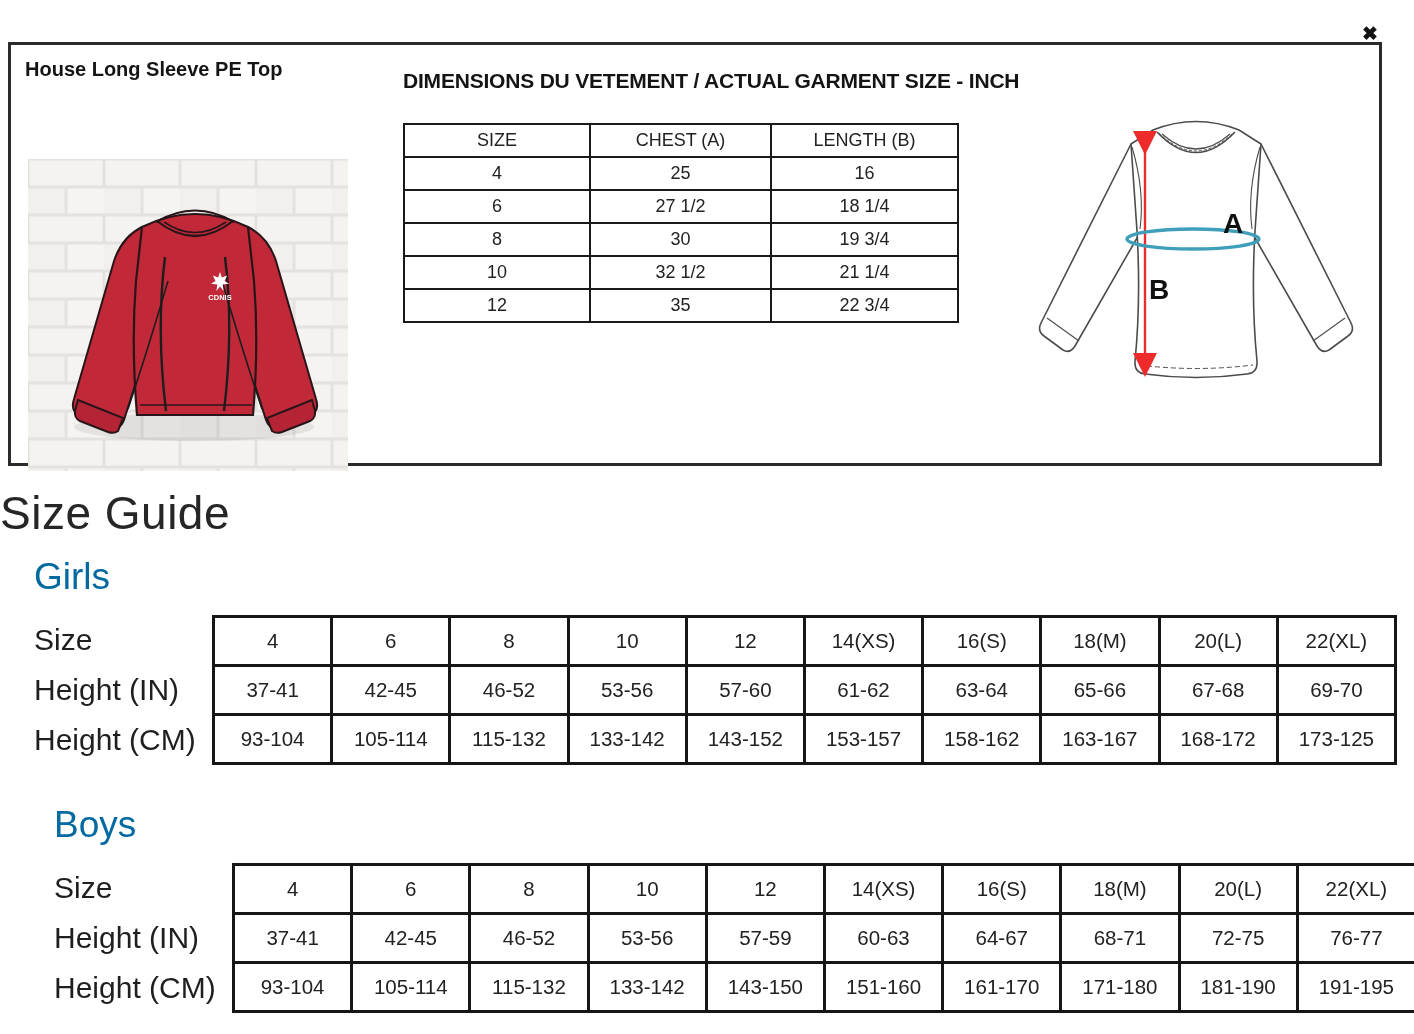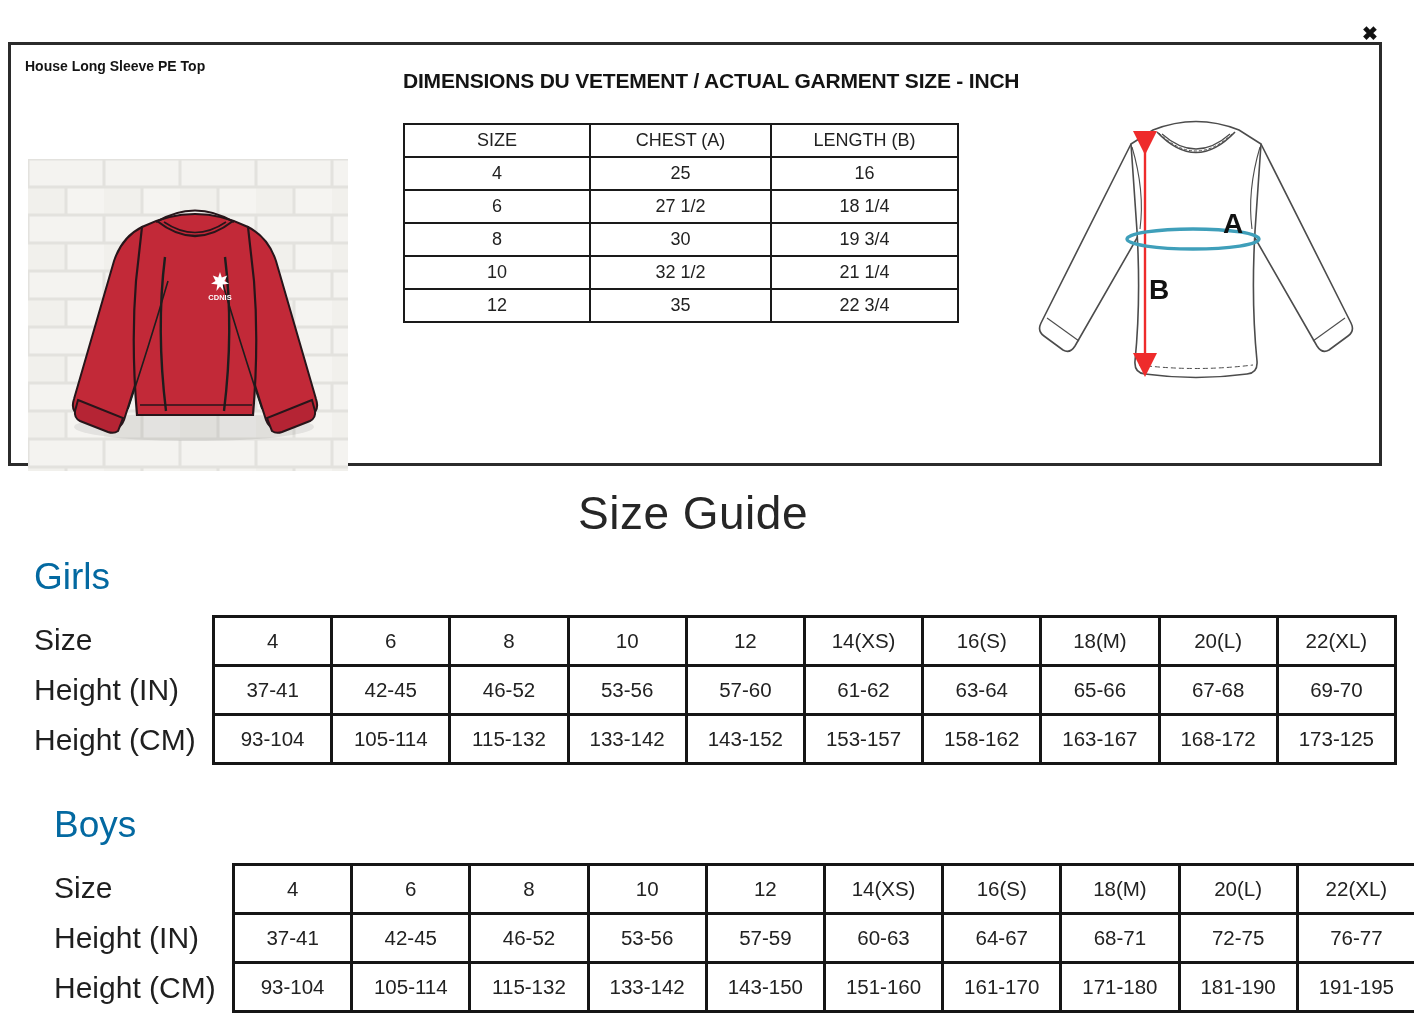--- a/index.html
+++ b/index.html
@@ -5,37 +5,37 @@
   * { margin:0; padding:0; box-sizing:border-box; }
   html,body { width:1414px; height:1034px; background:#ffffff;
     font-family:"Liberation Sans", sans-serif; color:#1d1d1d; overflow:hidden; }
   .abs { position:absolute; }
 
   
   .modal-box { left:8px; top:42px; width:1374px; height:424px;
     border:3px solid #2b2b2b; background:#fff; }
   .close-icon { left:1362px; top:24px; font-size:19px; font-weight:bold;
     color:#111; cursor:pointer; line-height:1; }
-  .product-title { left:14px; top:13px; font-size:14px; font-weight:bold; color:#141414; }
+  .product-title { left:14px; top:13px; font-size:20px; font-weight:bold; color:#141414; }
   .dim-title { left:392px; top:24px; font-size:21px; font-weight:bold; color:#141414; letter-spacing:-0.2px; }
 
   .product-photo { left:17px; top:70px; width:320px; height:312px;margin-top:44px; }
 
   .dim-table-wrap { left:392px; top:78px; }
   table.dim-table { border-collapse:collapse; table-layout:fixed; width:554px; }
   table.dim-table th, table.dim-table td {
     border:2.4px solid #1a1a1a; height:33px; text-align:center;
     font-size:18px; font-weight:normal; color:#222; padding:0; }
   table.dim-table col.c1 { width:186px; } table.dim-table col.c2 { width:181px; }
   table.dim-table col.c3 { width:187px; }
 
   .garment-diagram { left:1000px; top:66px; width:370px; height:310px; }
 
   
-  .size-guide-title { left:0; top:486px; width:1386px; text-align:center;
+  .size-guide-title { left:0; top:486px; width:1386px; 
     font-size:46px; color:#262626; font-weight:400; letter-spacing:0.5px; }
 
   .sg-section { position:absolute; left:0; width:1414px; }
   .sg-heading { position:absolute; left:34px; top:0; font-size:37px; color:#0369a1; }
   .sg-wrap { position:absolute; left:34px; top:59px; display:flex; }
   .sg-labels { width:178px; }
   .sg-label { height:50px; display:flex; align-items:center;
     font-size:30px; color:#1f1f1f; white-space:nowrap; }
   table.sg-grid { border-collapse:collapse; table-layout:fixed; width:1185px; }
   table.sg-grid td { border:3px solid #161616; height:44px; text-align:center;

